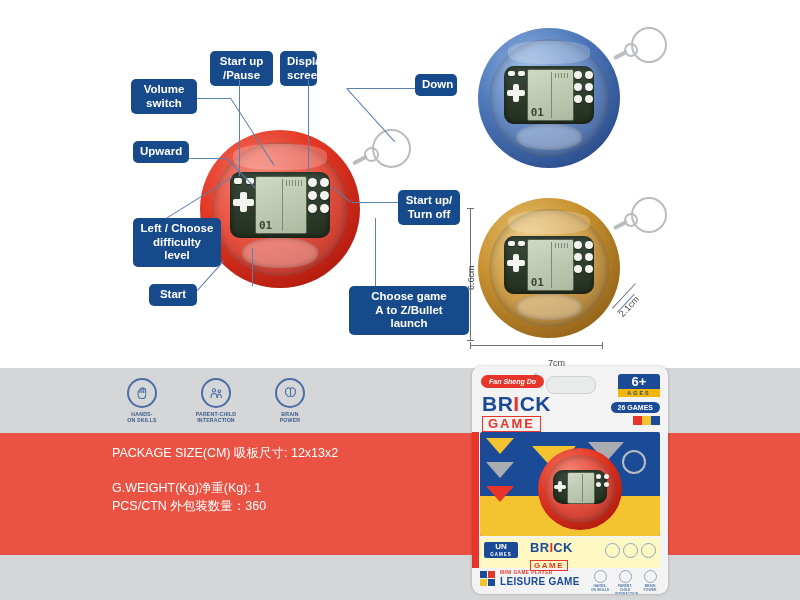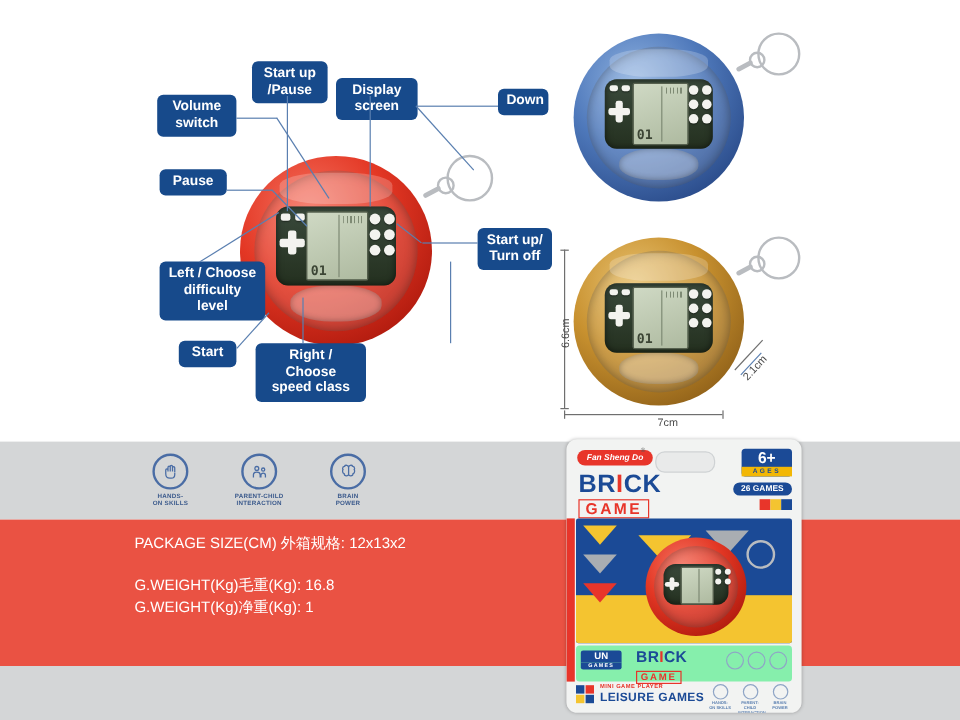--- a/index.html
+++ b/index.html
@@ -151,21 +151,21 @@
   .color-dots{position:absolute;right:8px;top:50px;display:flex;}
   .color-dots span{width:9px;height:9px;display:block;}
   .pack-art{
     position:absolute;left:8px;top:66px;width:180px;height:104px;
     background:#1b4a96;border-radius:2px;overflow:hidden;
   }
   .art-yellow{position:absolute;left:0;bottom:0;width:100%;height:38%;background:#f4c430;}
   .chev{position:absolute;width:0;height:0;}
   .pack-footer{
     position:absolute;left:8px;top:172px;width:180px;height:30px;
-    background:#86efac;border-radius:3px;
+    background:#fef9c3;border-radius:3px;
   }
   .fun-logo{
     position:absolute;left:4px;top:4px;width:34px;
   }
   .fun-top{background:#1b4a96;color:#fff;font-size:8px;font-weight:bold;text-align:center;line-height:10px;border-radius:2px 2px 0 0;}
   .fun-bot{background:#1b4a96;color:#fff;font-size:4.5px;font-weight:bold;text-align:center;letter-spacing:1px;line-height:6px;border-radius:0 0 2px 2px;}
   .footer-brick{position:absolute;left:50px;top:3px;}
   .footer-brick .bw{font-size:13px;font-weight:bold;color:#1b4a96;line-height:13px;letter-spacing:.3px;}
   .footer-brick .bw .ltr-i{color:#e8352a;}
   .footer-brick .gw{
@@ -219,31 +219,31 @@
 
       <div class="ring-stem" style="left:152px;top:28px;width:16px;height:4px;transform:rotate(-28deg);"></div>
       <div class="ring-link" style="left:164px;top:17px;width:11px;height:11px;"></div>
       <div class="ring" style="left:172px;top:-1px;width:35px;height:35px;"></div>
     </div>
 
     <div class="chip" style="left:210px;top:51px;width:63px;">Start up
 /Pause</div>
     <div class="chip" style="left:131px;top:79px;width:66px;">Volume
 switch</div>
-    <div class="chip" style="left:280px;top:65px;width:68px;">Display
+    <div class="chip" style="left:280px;top:51px;width:37px;">Display
 screen</div>
     <div class="chip" style="left:415px;top:74px;width:42px;">Down</div>
-    <div class="chip" style="left:133px;top:141px;width:56px;">Pause</div>
+    <div class="chip" style="left:133px;top:141px;width:56px;">Upward</div>
     <div class="chip" style="left:133px;top:218px;width:88px;">Left / Choose
 difficulty level</div>
     <div class="chip" style="left:398px;top:190px;width:62px;">Start up/
 Turn off</div>
     <div class="chip" style="left:149px;top:284px;width:48px;">Start</div>
-    <div class="chip" style="left:213px;top:286px;width:92px;">Right / Choose
-speed class</div>
+    <div class="chip" style="left:349px;top:286px;width:120px;">Choose game
+A to Z/Bullet launch</div>
 
     <div class="lead h" style="left:197px;top:98px;width:34px;"></div>
     <div class="diag" style="left:231px;top:98px;width:80px;transform:rotate(57deg);"></div>
     <div class="lead v" style="left:239px;top:80px;height:96px;"></div>
     <div class="lead v" style="left:308px;top:80px;height:92px;"></div>
     <div class="lead h" style="left:347px;top:88px;width:68px;"></div>
     <div class="diag" style="left:347px;top:88px;width:72px;transform:rotate(48deg);"></div>
     <div class="lead h" style="left:189px;top:158px;width:38px;"></div>
     <div class="diag" style="left:227px;top:158px;width:42px;transform:rotate(46deg);"></div>
     <div class="lead h" style="left:352px;top:202px;width:46px;"></div>
@@ -306,21 +306,21 @@
     </div>
 
     <div class="dimline v" style="left:470px;top:208px;height:132px;"></div>
     <div class="dimtick" style="left:467px;top:208px;width:7px;height:1px;"></div>
     <div class="dimtick" style="left:467px;top:340px;width:7px;height:1px;"></div>
     <div class="dimtxt rot" style="left:466px;top:290px;">6.6cm</div>
 
     <div class="dimline h" style="left:470px;top:345px;width:132px;"></div>
     <div class="dimtick" style="left:470px;top:342px;width:1px;height:7px;"></div>
     <div class="dimtick" style="left:602px;top:342px;width:1px;height:7px;"></div>
-    <div class="dimtxt" style="left:548px;top:347px;">7cm</div>
+    <div class="dimtxt" style="left:548px;top:358px;">7cm</div>
 
     <div class="dimline" style="left:612px;top:308px;width:34px;height:1px;transform:rotate(-47deg);transform-origin:0 0;"></div>
     <div class="dimtxt diag" style="left:617px;top:312px;">2.1cm</div>
   </div>
 
   <div class="grey-band"></div>
   <div class="feat-row">
     <div class="feat">
       <div class="feat-ic">
         <svg width="15" height="15" viewBox="0 0 24 24" fill="none" stroke="currentColor" stroke-width="1.7">
@@ -347,24 +347,24 @@
           <path d="M12 5.5a3 3 0 00-5.6-1.2A2.8 2.8 0 004 7a2.8 2.8 0 00.6 1.7A2.9 2.9 0 004 11a2.9 2.9 0 002 2.8c0 1.7 1.4 3 3.2 3A2.9 2.9 0 0012 15M12 5.5A3 3 0 0117.6 4.3 2.8 2.8 0 0120 7a2.8 2.8 0 01-.6 1.7A2.9 2.9 0 0120 11a2.9 2.9 0 01-2 2.8c0 1.7-1.4 3-3.2 3A2.9 2.9 0 0112 15M12 5.5V15"></path>
         </svg>
       </div>
       <div class="feat-lb">BRAIN
 POWER</div>
     </div>
   </div>
 
   <div class="red-band"></div>
   <div class="spec" style="top:433px;">
-    <div class="pkg">PACKAGE SIZE(CM) 外箱规格: 12x13x2</div>
+    <div class="pkg">PACKAGE SIZE(CM) 吸板尺寸: 12x13x2</div>
     <div class="rows">
-      <div>G.WEIGHT(Kg)毛重(Kg): 16.8</div>
       <div>G.WEIGHT(Kg)净重(Kg): 1</div>
+      <div>PCS/CTN 外包装数量：360</div>
     </div>
   </div>
 
   <div class="bottom-band"></div>
 
   <div class="pack">
     <div class="side-strip"></div>
     <div class="hang-hole"></div>
 
     <div class="brand-pill">Fan Sheng Do</div>
@@ -429,21 +429,21 @@
 
     <div class="pack-bottom">
       <div class="pb-sq">
         <div style="position:absolute;left:0;top:0;width:7px;height:7px;background:#1b4a96;"></div>
         <div style="position:absolute;left:8px;top:0;width:7px;height:7px;background:#e8352a;"></div>
         <div style="position:absolute;left:0;top:8px;width:7px;height:7px;background:#f4c430;"></div>
         <div style="position:absolute;left:8px;top:8px;width:7px;height:7px;background:#1b4a96;"></div>
       </div>
       <div class="pb-txt">
         <div class="pb-small">MINI GAME PLAYER</div>
-        <div class="pb-big">LEISURE GAMES</div>
+        <div class="pb-big">LEISURE GAME</div>
       </div>
       <div class="pb-ic">
         <div class="w">
           <div class="c"></div>
           <div class="t">HANDS-
 ON SKILLS</div>
         </div>
         <div class="w">
           <div class="c"></div>
           <div class="t">PARENT-CHILD

